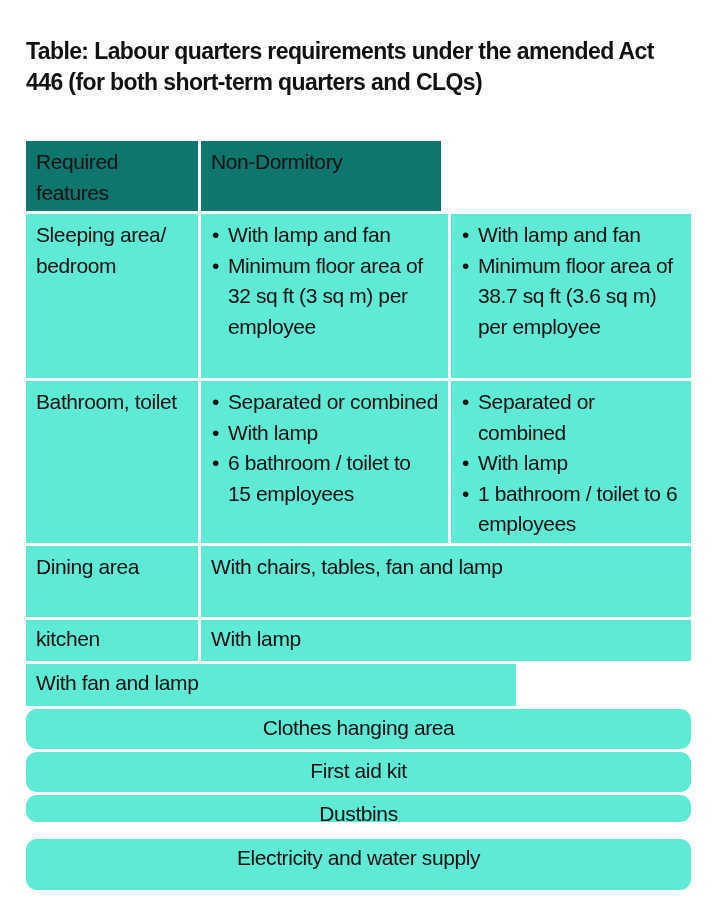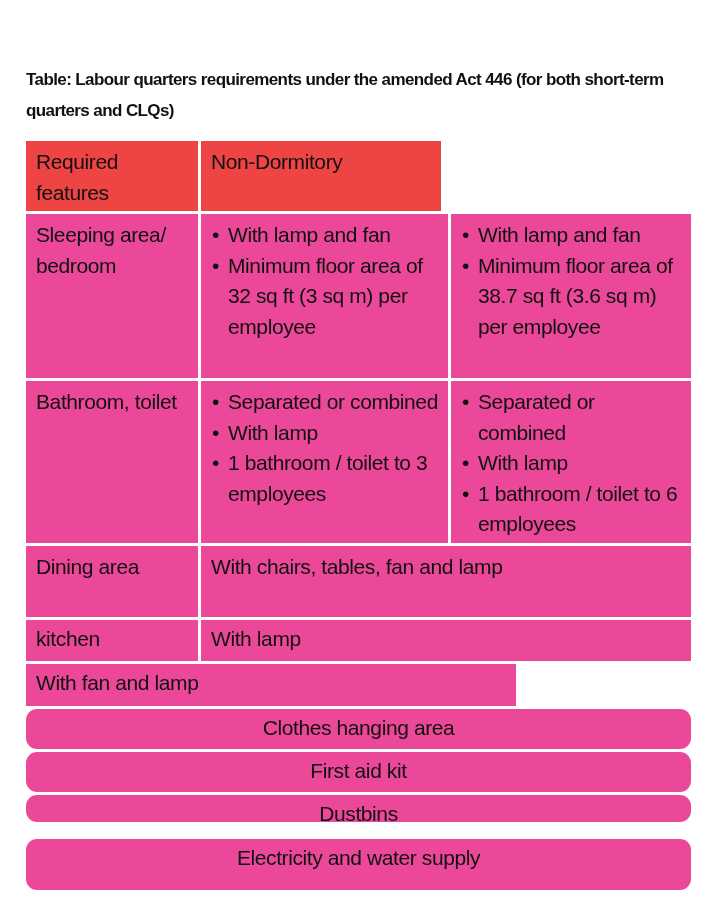--- a/index.html
+++ b/index.html
@@ -1,21 +1,21 @@
 <!DOCTYPE html>
 <html><head>
 <meta charset="utf-8">
 <style>
   html, body { margin: 0; padding: 0; background: #ffffff; }
   body { width: 717px; height: 904px; position: relative; font-family: "Liberation Sans", "DejaVu Sans", sans-serif; color: #111; }
-  .title { position: absolute; left: 26px; top: 36px; width: 670px; font-size: 17px; font-weight: bold; line-height: 31px; letter-spacing: -0.6px; margin-top: 28px; }
+  .title { position: absolute; left: 26px; top: 36px; width: 670px; font-size: 23px; font-weight: bold; line-height: 31px; letter-spacing: -0.6px; }
   .tbl { position: absolute; left: 26px; top: 141px; width: 665px; border-collapse: separate; border-spacing: 0; }
   .row { position: absolute; left: 0; width: 665px; display: flex; }
-  .cell { box-sizing: border-box; background: #ec4899; padding: 6px 10px; font-size: 21px; line-height: 30.5px; letter-spacing: -0.4px; }
-  .hdr .cell { background: #ef4444; }
+  .cell { box-sizing: border-box; background: #5eead4; padding: 6px 10px; font-size: 21px; line-height: 30.5px; letter-spacing: -0.4px; }
+  .hdr .cell { background: #0f766e; }
   .c1 { width: 172px; margin-right: 3px; }
   .c2 { width: 247px; margin-right: 3px; }
   .c3 { width: 240px; }
   .c23 { width: 490px; }
   .full { width: 665px; text-align: center; padding-top: 4px; border-radius: 11px; }
   ul { list-style: none; margin: 0; padding: 0; }
   li { position: relative; padding-left: 17px; }
   li::before { content: "•"; position: absolute; left: 1px; top: 0; }
 </style>
 </head>
@@ -44,21 +44,21 @@
       </ul>
     </div>
   </div>
 
   <div class="row" style="top:240px;">
     <div class="cell c1" style="height:162px;">Bathroom, toilet</div>
     <div class="cell c2" style="height:162px;">
       <ul>
         <li>Separated or combined</li>
         <li>With lamp</li>
-        <li>1 bathroom / toilet to 3 employees</li>
+        <li>6 bathroom / toilet to 15 employees</li>
       </ul>
     </div>
     <div class="cell c3" style="height:162px;">
       <ul>
         <li>Separated or combined</li>
         <li>With lamp</li>
         <li>1 bathroom / toilet to 6 employees</li>
       </ul>
     </div>
   </div>

